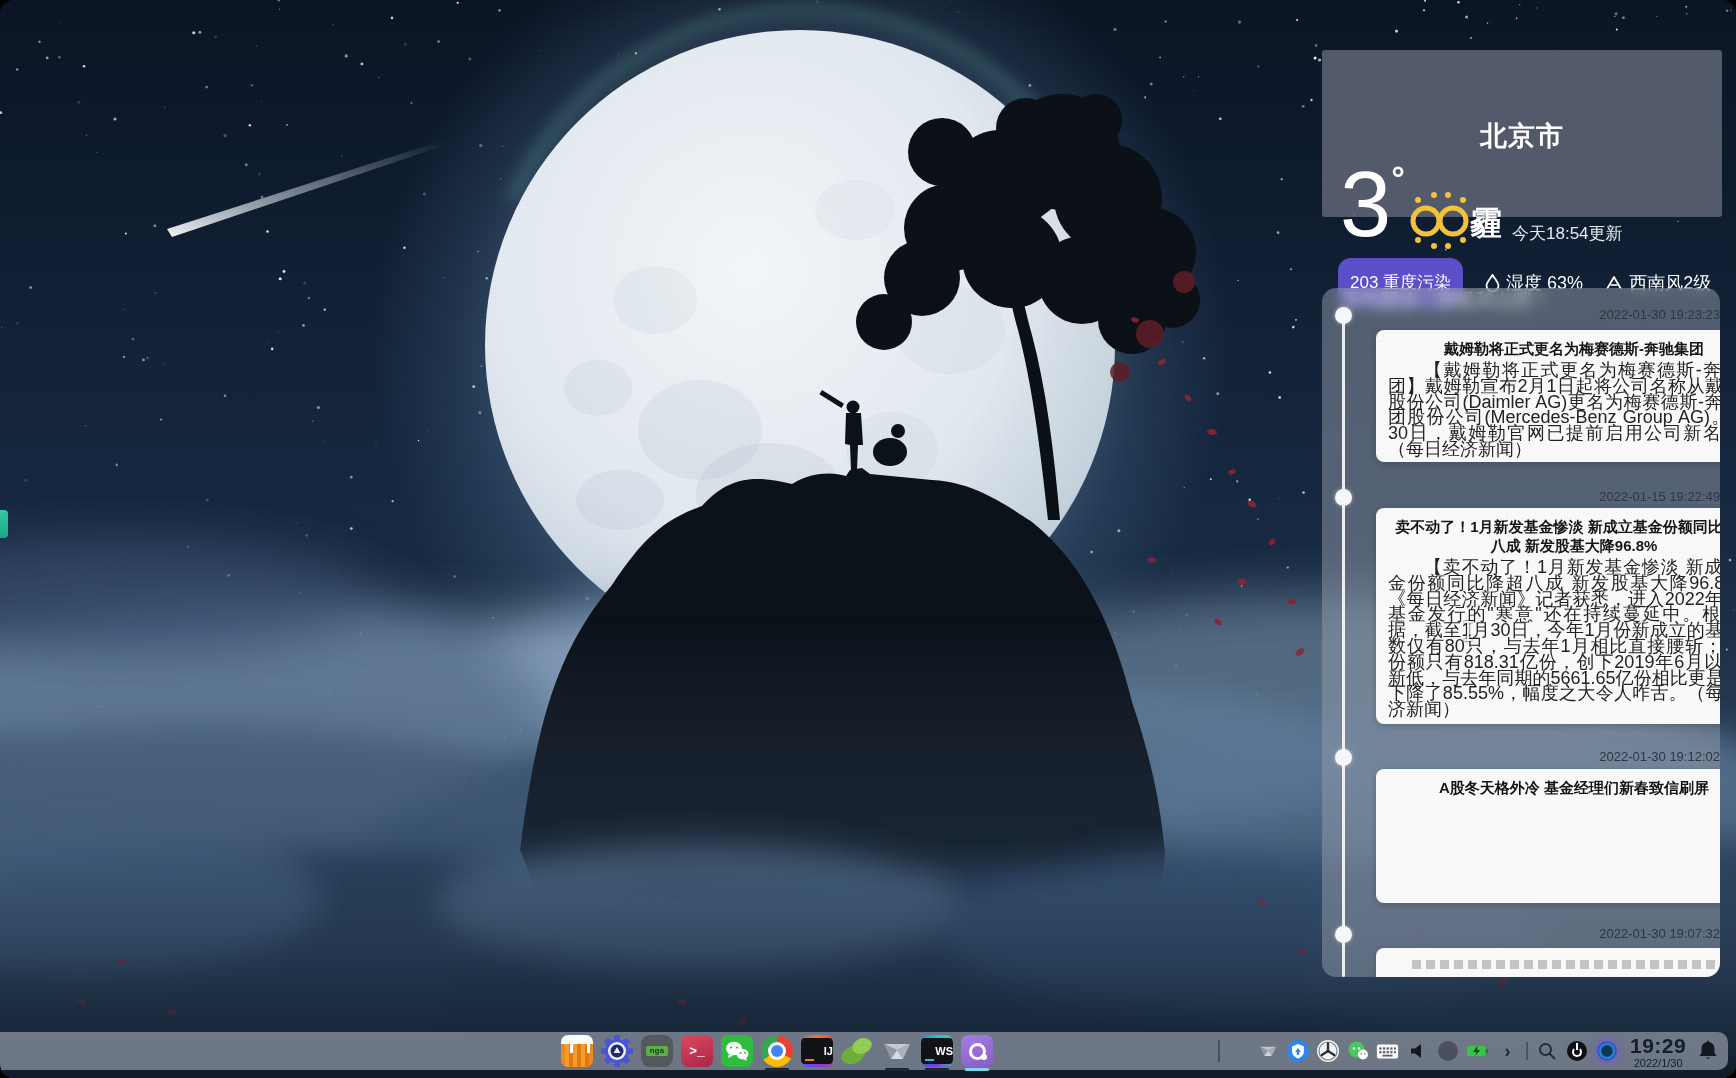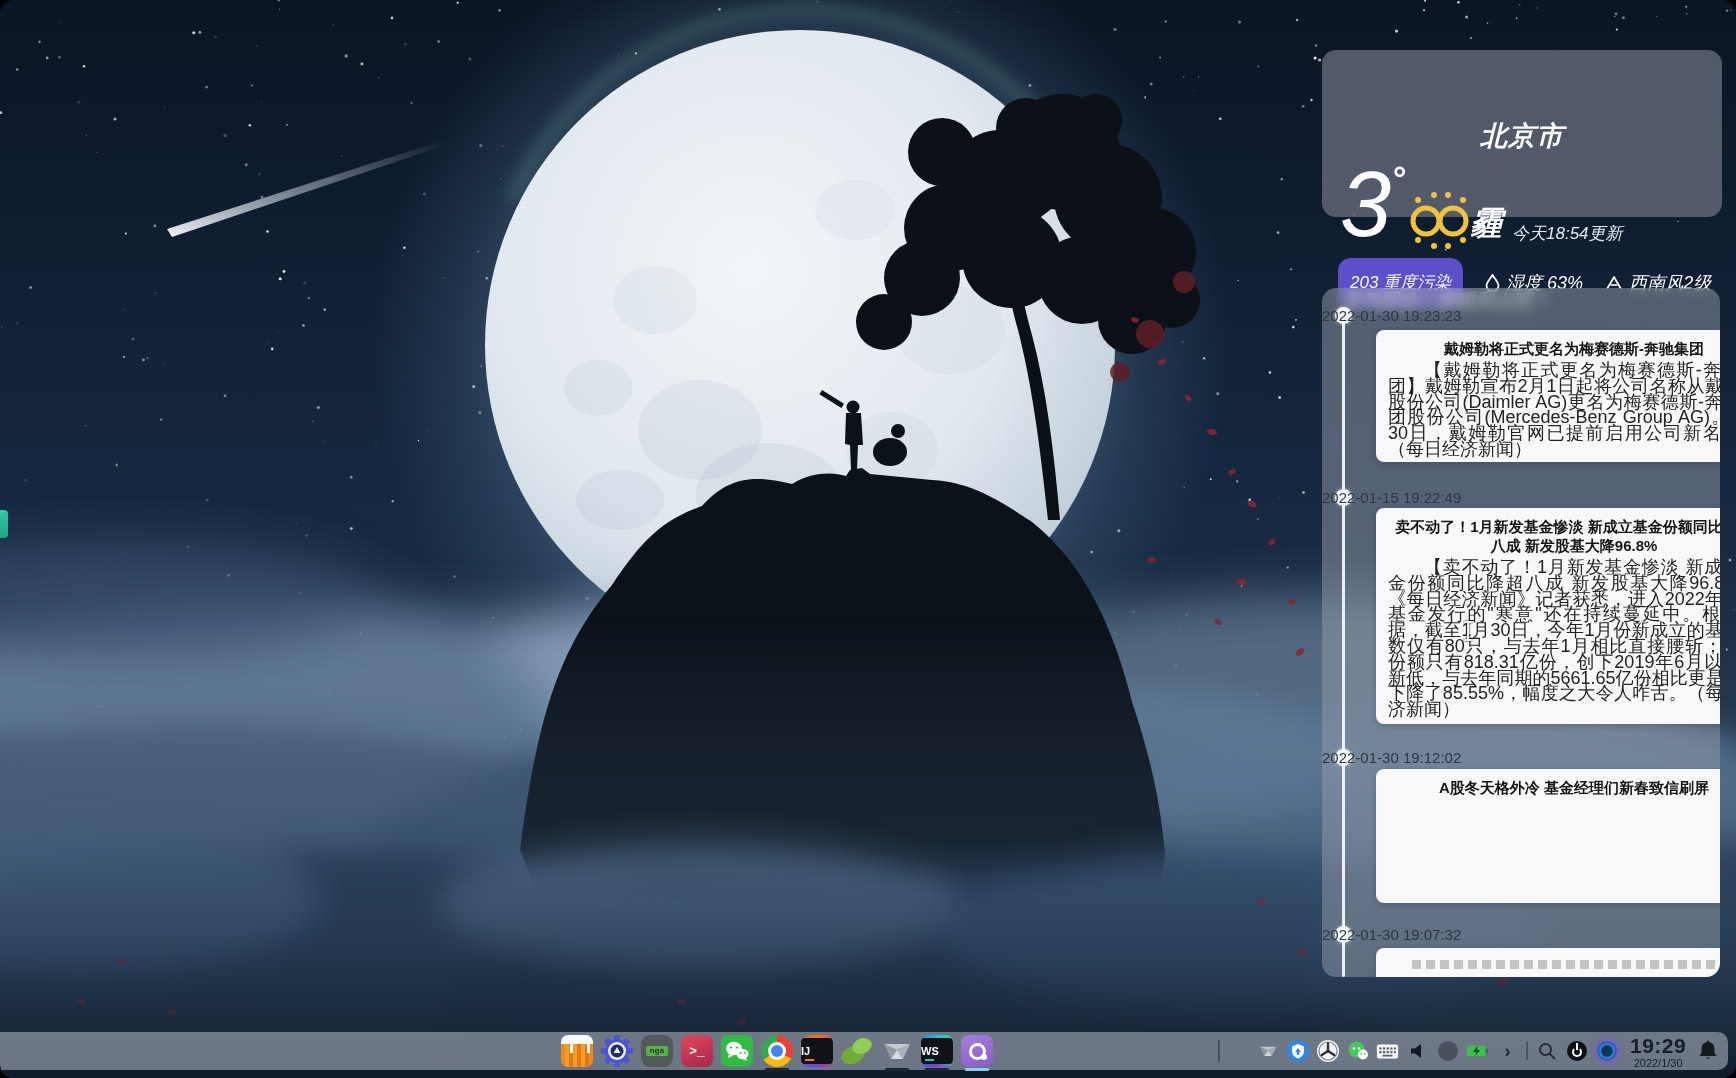--- a/index.html
+++ b/index.html
@@ -6,39 +6,39 @@
   .screen{position:relative;width:1736px;height:1078px;overflow:hidden;border-radius:14px;
           font-family:"Liberation Sans","DejaVu Sans",sans-serif;background:#0b1626;}
   .wall{position:absolute;inset:0;}
   .dither{position:absolute;inset:0;pointer-events:none;z-index:50;opacity:.5;
     background-image:
       linear-gradient(45deg, rgba(255,255,255,.035) 25%, transparent 25%, transparent 75%, rgba(255,255,255,.035) 75%),
       linear-gradient(45deg, rgba(0,0,0,.05) 25%, transparent 25%, transparent 75%, rgba(0,0,0,.05) 75%);
     background-size:2px 2px;background-position:0 0,1px 1px;}
 
   
-  .weather{position:absolute;left:1322px;top:50px;width:400px;height:167px;border-radius:14px;
-    background:rgba(100,106,122,.80);backdrop-filter:blur(8px);z-index:10;color:#fff;font-style:italic;}
+  .weather{position:absolute;left:1322px;top:50px;width:400px;height:167px;border-radius:3px;
+    background:rgba(100,106,122,.80);backdrop-filter:blur(8px);z-index:10;color:#fff;}
   .w-city{position:absolute;left:0;right:0;top:68px;text-align:center;font-size:27px;font-weight:bold;letter-spacing:1px;}
   .w-temp{position:absolute;left:18px;top:108px;font-size:92px;font-weight:400;line-height:1;}
   .w-deg{font-size:34px;vertical-align:46px;font-weight:bold;}
   .w-haze-icon{position:absolute;left:84px;top:138px;}
   .w-cond{position:absolute;left:148px;top:152px;font-size:32px;font-weight:bold;}
   .w-upd{position:absolute;left:190px;top:172px;font-size:17px;color:#e8eaf0;}
   .w-row{position:absolute;left:16px;top:208px;display:flex;align-items:center;gap:22px;font-size:18px;}
   .w-badge{background:#5b50c9;border-radius:13px;height:26px;line-height:26px;padding:12px 12px;font-size:17px;color:#fff;}
   .w-item{display:flex;align-items:center;gap:6px;}
   .w-advice{position:absolute;left:20px;top:238px;font-size:19px;color:#f2f3f6;}
 
   
   .news{position:absolute;left:1322px;top:288px;width:398px;height:689px;border-radius:14px;
     background:rgba(150,158,172,.50);backdrop-filter:blur(6px);overflow:hidden;z-index:10;}
   .tl-line{position:absolute;left:20px;top:27px;bottom:0;width:3px;background:rgba(250,251,253,.92);border-radius:2px;}
   .tl-dot{position:absolute;left:13px;width:17px;height:17px;border-radius:50%;background:#f7f8fa;box-shadow:0 0 4px rgba(255,255,255,.5);}
-  .stamp{position:absolute;left:0;right:0;text-align:left;font-size:15px;color:#2e3641;font-weight:500;}
+  .stamp{position:absolute;left:0;right:0;text-align:right;font-size:13px;color:#2e3641;font-weight:500;}
   .card{position:absolute;left:54px;width:396px;background:#fafafa;border-radius:8px;
         box-shadow:0 2px 6px rgba(0,0,0,.18);padding:9px 12px 8px;box-sizing:border-box;}
   .card h3{margin:0 0 5px;font-size:15px;line-height:19px;color:#141414;text-align:center;font-weight:bold;}
   .card p{margin:0;font-size:18px;line-height:15.8px;color:#222;text-align:justify;text-indent:2em;}
   .card-clip{height:40px;overflow:hidden;padding-top:12px;}
   .smudge{height:9px;margin:0 24px;background:repeating-linear-gradient(90deg,#9a9a9a 0 9px,transparent 9px 14px);opacity:.55;border-radius:1px;}
 
   
   .taskbar{position:absolute;left:-18px;right:8px;bottom:8px;height:38px;border-radius:10px;
     background:rgba(136,144,158,.78);backdrop-filter:blur(6px);z-index:20;}
@@ -55,21 +55,21 @@
   .nga{background:rgba(62,68,56,.55);display:flex;align-items:center;justify-content:center;border-radius:9px;}
   .nga span{display:block;width:22px;height:10px;background:#5db04a;border-radius:2px;color:#173913;
             font-size:8px;line-height:10px;text-align:center;font-weight:bold;font-family:"Liberation Mono","DejaVu Sans Mono",monospace;}
   .term{background:linear-gradient(160deg,#e0475f,#a82848);color:#fff;display:flex;align-items:center;justify-content:center;
         font-family:"Liberation Mono","DejaVu Sans Mono",monospace;font-size:13px;font-weight:bold;}
   .chrome{border-radius:50%;background:conic-gradient(#ea4335 0 33%,#fbbc05 33% 66%,#34a853 66% 100%);}
   .chrome:before{content:"";position:absolute;left:7px;top:7px;width:18px;height:18px;border-radius:50%;background:#fff;}
   .chrome:after{content:"";position:absolute;left:10px;top:10px;width:12px;height:12px;border-radius:50%;background:#4285f4;}
   .jet{background:conic-gradient(#f97a12,#e0308a,#7a3fe0,#2e6df6,#f97a12);display:flex;align-items:center;justify-content:center;}
   .jet .inner{width:48px;height:26px;border-radius:4px;background:#101216;color:#fff;font-size:11px;font-weight:bold;
-      display:flex;align-items:center;justify-content:flex-start;position:relative;}
+      display:flex;align-items:center;justify-content:flex-end;position:relative;}
   .jet .inner i{position:absolute;left:4px;bottom:3px;width:9px;height:2px;background:#fff;}
   .jet.ws{background:conic-gradient(#25c2d4,#3fe08a,#7a3fe0,#2563f6,#25c2d4);}
   .purpleapp{background:linear-gradient(160deg,#a57fe0,#8a5cc8);}
   .purpleapp:before{content:"";position:absolute;left:8px;top:8px;width:11px;height:11px;border-radius:50%;border:3px solid #fff;}
   .purpleapp:after{content:"";position:absolute;left:20px;top:19px;width:6px;height:6px;border-radius:50%;background:#fff;}
   .bar-div{position:absolute;left:1236px;top:8px;width:2px;height:22px;background:rgba(40,48,60,.55);}
   .tray{position:absolute;left:1274px;top:0;height:38px;display:flex;align-items:center;gap:7px;}
   .ticon{width:23px;height:23px;display:flex;align-items:center;justify-content:center;}
   .chev{color:#202833;font-size:18px;font-weight:bold;line-height:1;}
   .vline{width:2px;height:18px;background:rgba(40,48,60,.5);}

